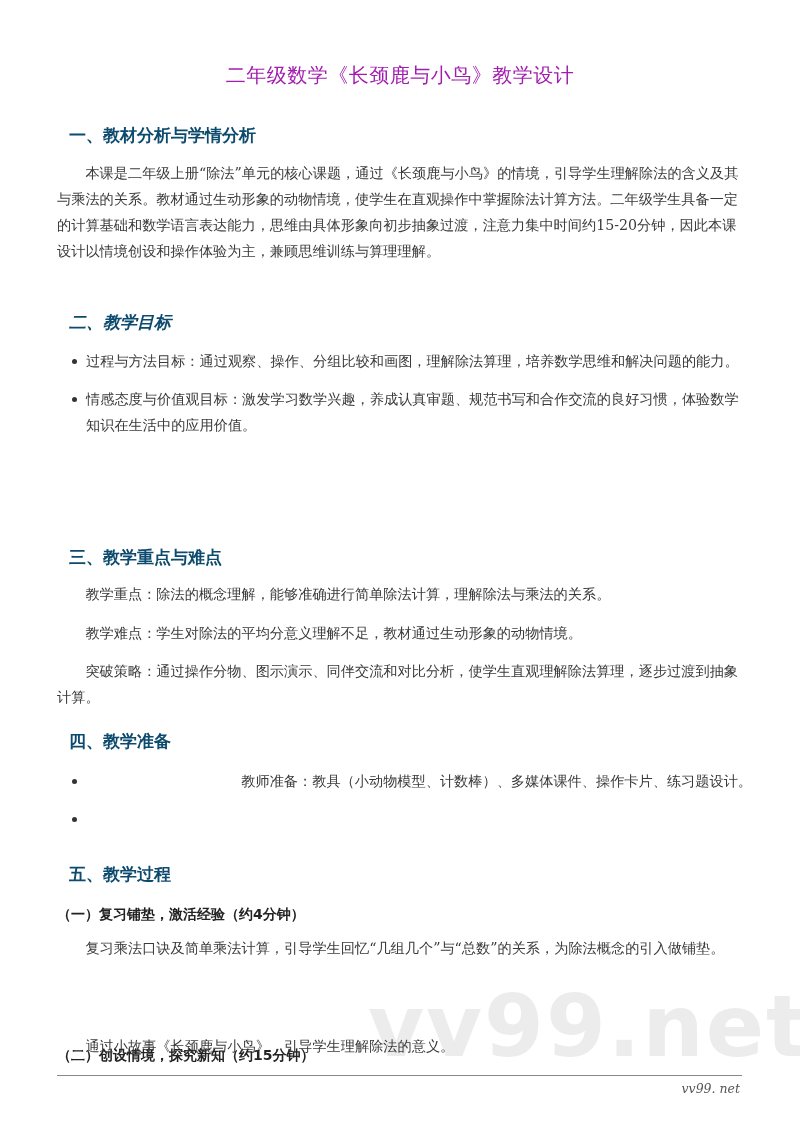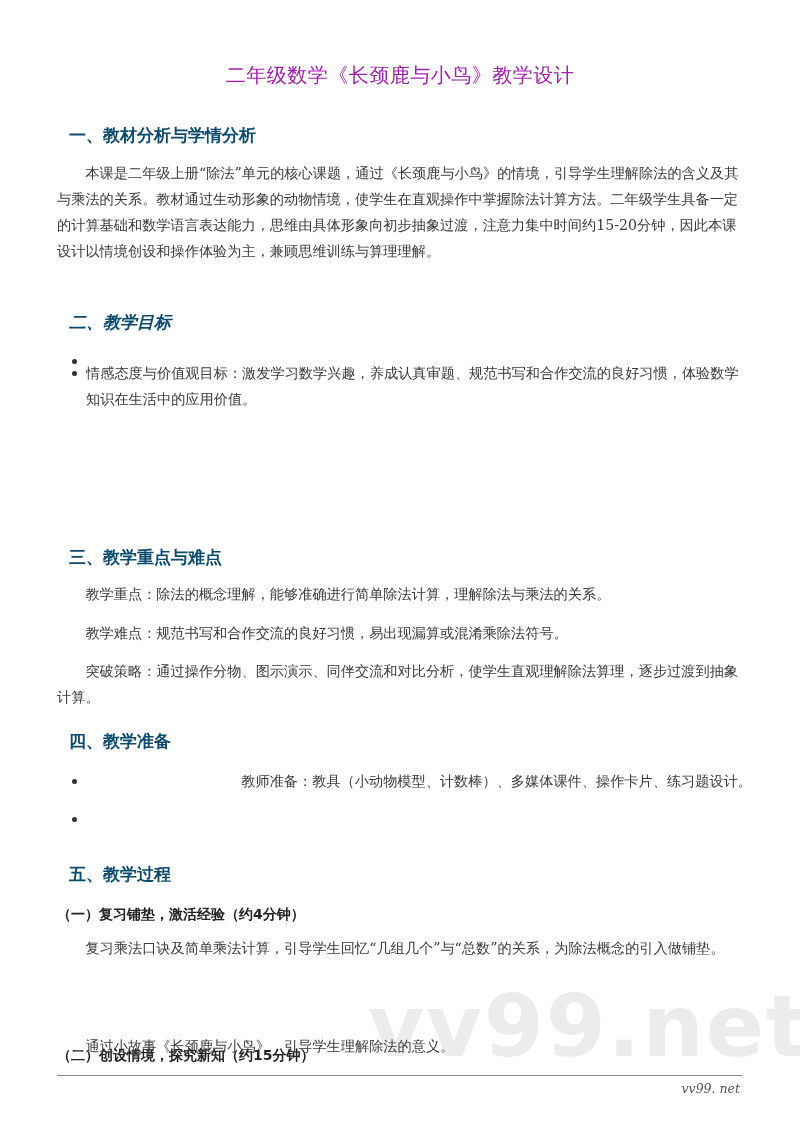--- a/index.html
+++ b/index.html
@@ -124,30 +124,31 @@
 
     <div class="doc-title">二年级数学《长颈鹿与小鸟》教学设计</div>
 
     <div class="section-heading" style="top:124px;">一、教材分析与学情分析</div>
     <p class="para" style="top:160px;">本课是二年级上册“除法”单元的核心课题，通过《长颈鹿与小鸟》的情境，引导学生理解除法的含义及其与乘法的关系。教材通过生动形象的动物情境，使学生在直观操作中掌握除法计算方法。二年级学生具备一定的计算基础和数学语言表达能力，思维由具体形象向初步抽象过渡，注意力集中时间约15-20分钟，因此本课设计以情境创设和操作体验为主，兼顾思维训练与算理理解。</p>
 
     <div class="section-heading" style="top:311px;font-style:italic;">二、教学目标</div>
     <ul class="bullet-list" style="top:348px;">
       <li class="bullet-item" style="margin-bottom:12px;">
         <span class="bullet-dot"></span>
+        <span>过程与方法目标：通过观察、操作、分组比较和画图，理解除法算理，培养数学思维和解决问题的能力。</span>
       </li>
       <li class="bullet-item">
         <span class="bullet-dot"></span>
         <span>情感态度与价值观目标：激发学习数学兴趣，养成认真审题、规范书写和合作交流的良好习惯，体验数学知识在生活中的应用价值。</span>
       </li>
     </ul>
 
     <div class="section-heading" style="top:546px;">三、教学重点与难点</div>
     <p class="para" style="top:581px;">教学重点：除法的概念理解，能够准确进行简单除法计算，理解除法与乘法的关系。</p>
-    <p class="para" style="top:620px;">教学难点：规范书写和合作交流的良好习惯，易出现漏算或混淆乘除法符号。</p>
+    <p class="para" style="top:620px;">教学难点：学生对除法的平均分意义理解不足，教材通过生动形象的动物情境。</p>
     <p class="para" style="top:658px;">突破策略：通过操作分物、图示演示、同伴交流和对比分析，使学生直观理解除法算理，逐步过渡到抽象计算。</p>
 
     <div class="section-heading" style="top:730px;">四、教学准备</div>
     <ul class="bullet-list" style="top:768px;">
       <li class="bullet-item" style="margin-bottom:12px;text-align:right;">
         <span class="bullet-dot"></span>
         <span>教师准备：教具（小动物模型、计数棒）、多媒体课件、操作卡片、练习题设计。</span>
       </li>
       <li class="bullet-item">
         <span class="bullet-dot"></span>

